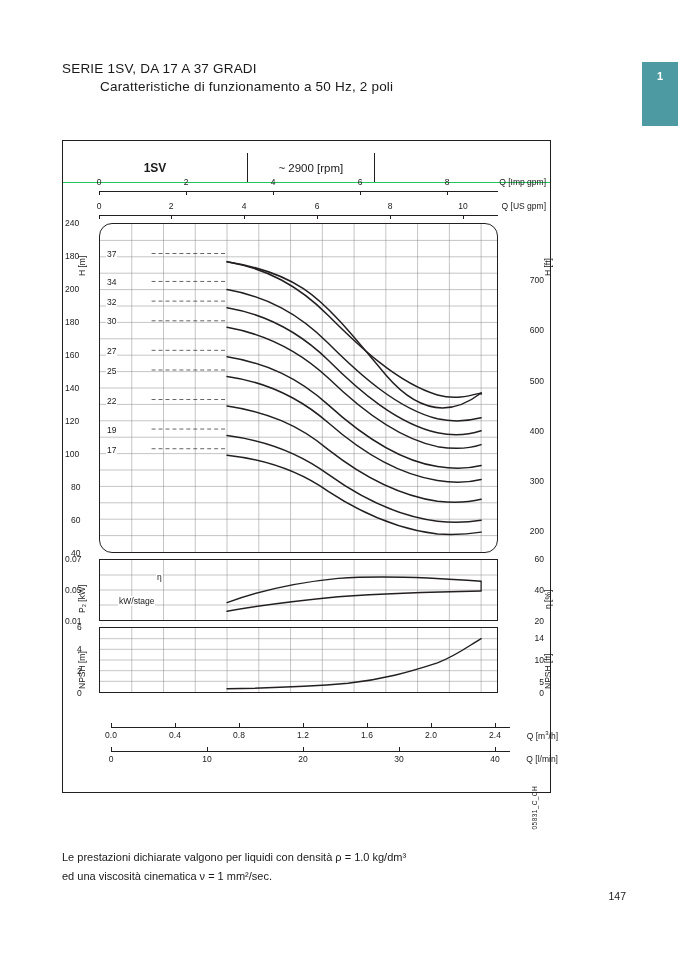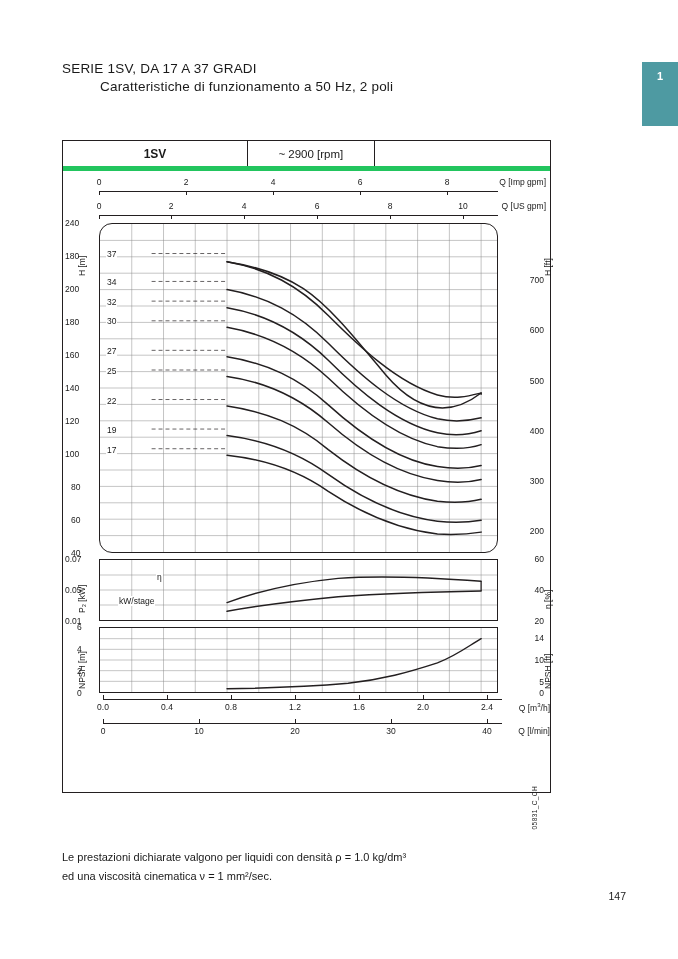--- a/index.html
+++ b/index.html
@@ -60,24 +60,24 @@
     width: 489px;
     height: 653px;
     border: 1px solid #231f20;
     box-sizing: border-box;
     background: #ffffff;
   }
 
   
   .title-row {
     position: absolute;
-    left: 0; top: 0;
+    left: 0; top: 12px;
     width: 100%;
     height: 30px;
-    border-bottom: 5px solid #22c55e;
+    border-bottom: 1px solid #22c55e;
     box-sizing: border-box;
     display: flex;
   }
   .title-cell {
     display: flex;
     align-items: center;
     justify-content: center;
     font-size: 11.5px;
     box-sizing: border-box;
     height: 100%;
@@ -177,23 +177,24 @@
   .inline-label {
     position: absolute;
     font-size: 8.5px;
     background: #ffffff;
     padding: 0 1px;
     white-space: nowrap;
   }
 
   .bottom-axis {
     position: absolute;
-    left: 4px;
+    left: 12px;
     width: 100%;
     height: 20px;
+    margin-top: 28px;
   }
   .bottom-axis.b1 { top: 554px; }
   .bottom-axis.b2 { top: 578px; }
   .b-axis-line {
     position: absolute;
     left: 36px;
     right: 52px;
     top: 4px;
     height: 1px;
     background: #231f20;

